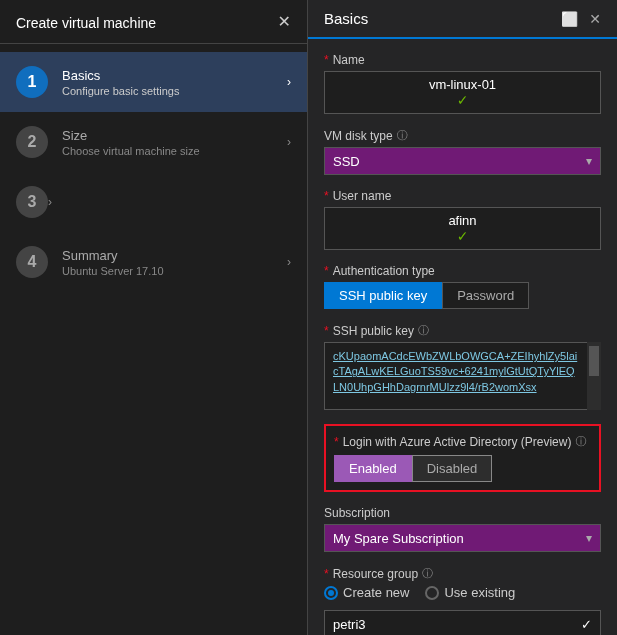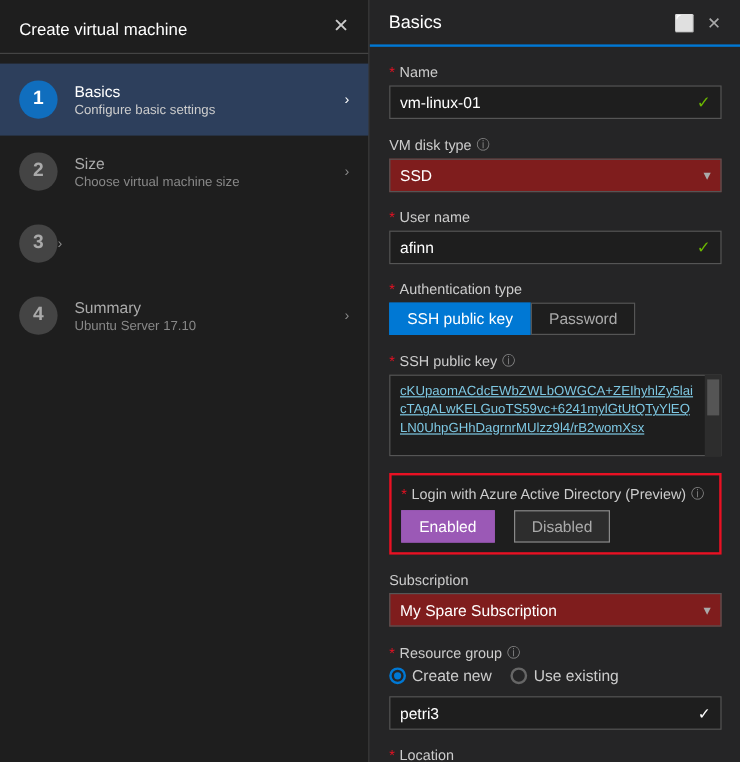--- a/index.html
+++ b/index.html
@@ -163,35 +163,36 @@
     .info-icon {
       color: #888;
       font-size: 11px;
       cursor: pointer;
     }
 
     .text-input {
       background: #1e1e1e;
       border: 1px solid #555;
       color: #fff;
-      padding: 5px 8px;
+      padding: 5px 24px;
       font-size: 13px;
       width: 100%;
       display: flex;
       align-items: center;
       justify-content: space-between;
       min-height: 28px;
+      flex-direction: column;
     }
     .text-input .check-icon {
       color: #6bb700;
       font-size: 14px;
     }
 
     .select-input {
-      background: #7f1d1d;
+      background: #701a75;
       border: 1px solid #555;
       color: #fff;
       padding: 5px 8px;
       font-size: 13px;
       width: 100%;
       display: flex;
       align-items: center;
       justify-content: space-between;
       min-height: 28px;
       cursor: pointer;
@@ -266,21 +267,21 @@
     .aad-label {
       font-size: 12px;
       color: #ccc;
       display: flex;
       align-items: center;
       gap: 4px;
       margin-bottom: 6px;
     }
     .aad-buttons {
       display: flex;
-      gap: 16px;
+      gap: 0;
     }
     .aad-btn {
       padding: 5px 14px;
       font-size: 13px;
       cursor: pointer;
       border: 1px solid #888;
       background: #2d2d2d;
       color: #aaa;
     }
     .aad-btn.active {

